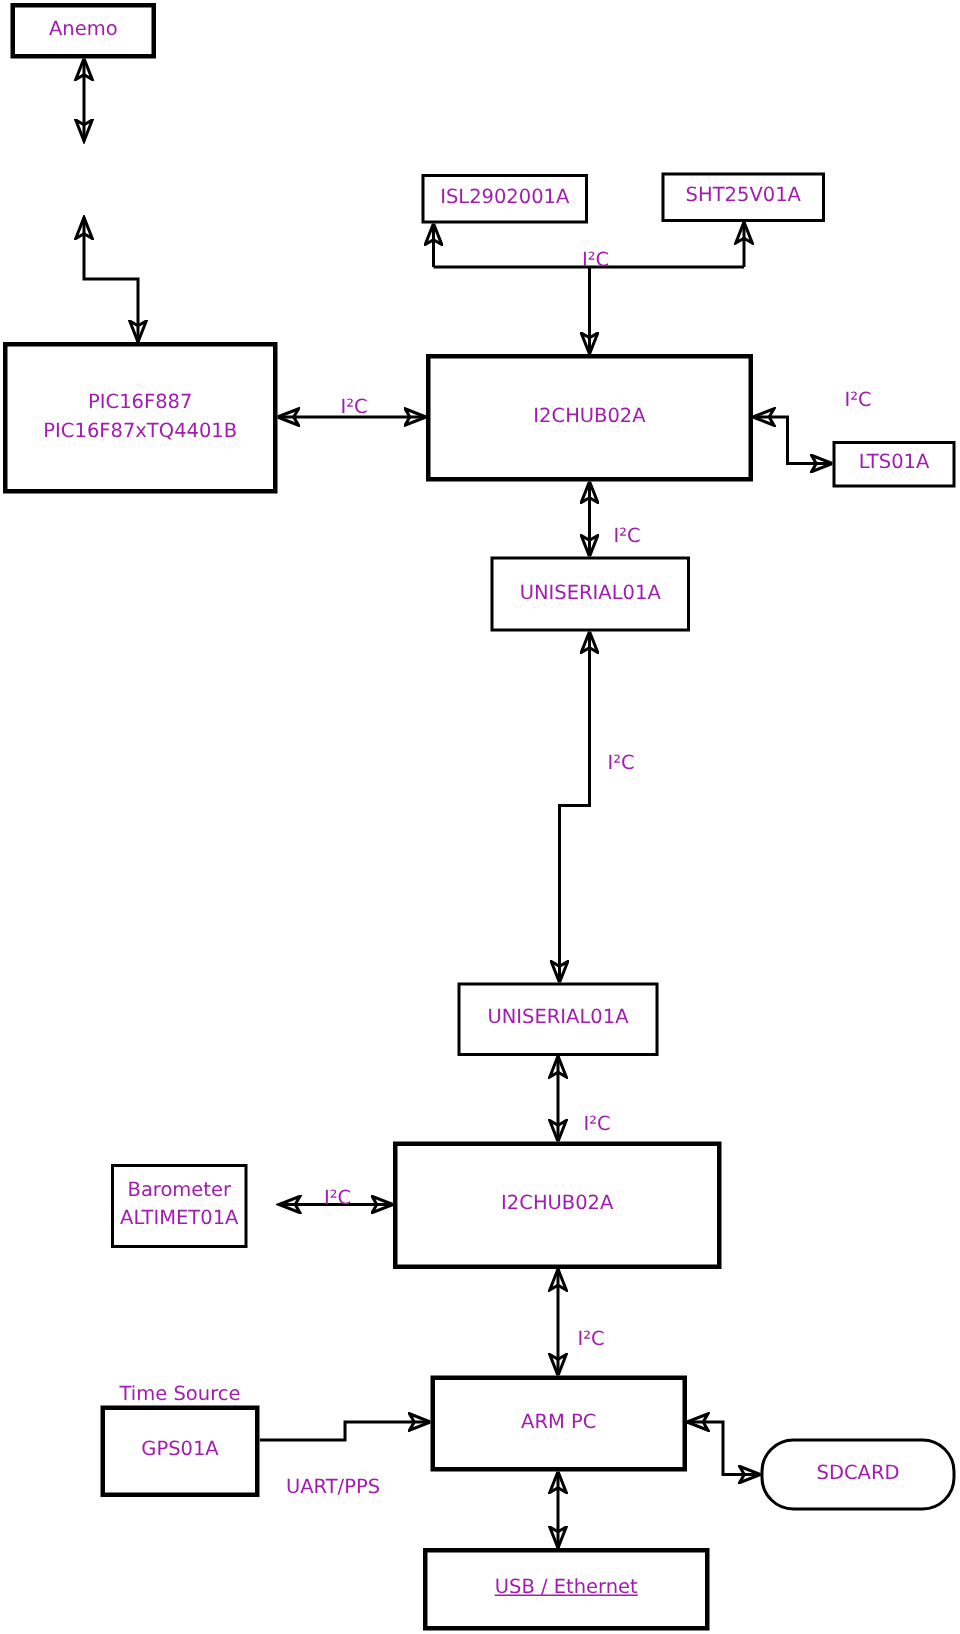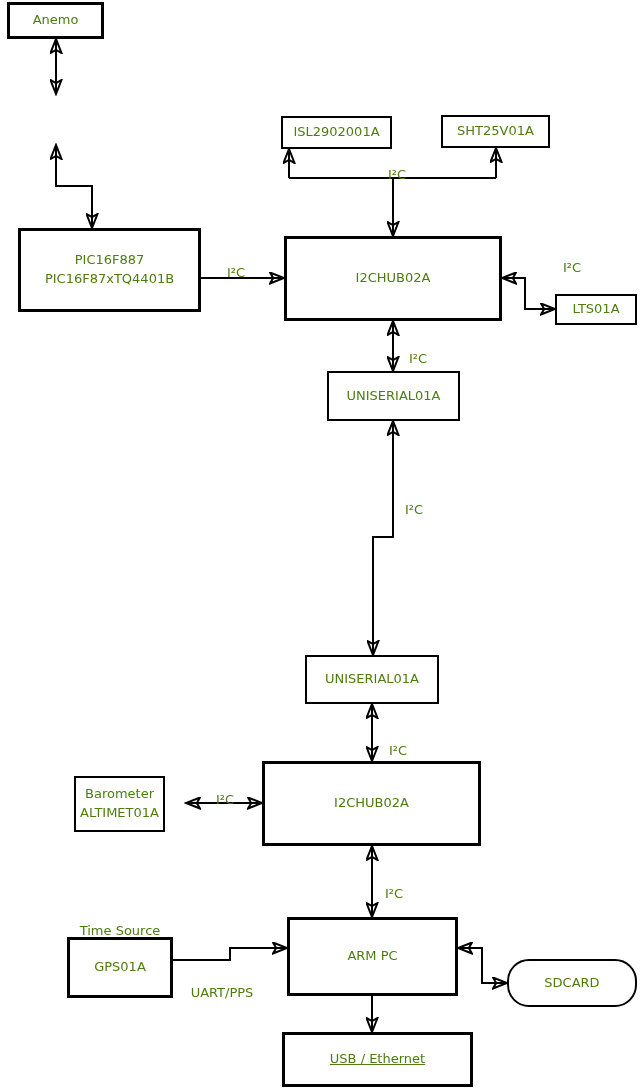--- a/index.html
+++ b/index.html
@@ -2,21 +2,21 @@
 <html><head>
 <meta charset="utf-8">
 <style>
   html, body { margin: 0; padding: 0; background: #ffffff; }
   #canvas {
     position: relative;
     width: 640px;
     height: 1089px;
     background: #ffffff;
     font-family: "DejaVu Sans", "Liberation Sans", sans-serif;
-    color: #4d7c0f;
+    color: #a21caf;
     overflow: hidden;
   }
   svg.wires { position: absolute; left: 0; top: 0; width: 640px; height: 1089px; }
   svg.wires path { stroke: #000; stroke-width: 2; fill: none; }
   .node {
     position: absolute;
     box-sizing: border-box;
     background: #ffffff;
     border: 2px solid #000;
     display: flex;
@@ -62,41 +62,41 @@
     <path d="M186,803 L262,803" marker-start="url(#ah)" marker-end="url(#ah)"></path>
     <path d="M372,846 L372,917" marker-start="url(#ah)" marker-end="url(#ah)"></path>
     <path d="M173,960 L230,960 L230,948 L287,948" marker-end="url(#ah)"></path>
     <path d="M458,948 L482,948 L482,983 L507,983" marker-start="url(#ah)" marker-end="url(#ah)"></path>
     <path d="M372,981 L372,1032" marker-start="url(#ah)" marker-end="url(#ah)"></path>
   </svg>
 
   <div class="node thick" style="left:7px; top:2px; width:97px; height:37px;">Anemo</div>
 
 
-  <div class="node thick" style="left:18px; top:228px; width:183px; height:84px;">PIC16F887
+  <div class="node thick" style="left:2px; top:228px; width:183px; height:101px;">PIC16F887
 PIC16F87xTQ4401B</div>
 
   <div class="node" style="left:233px; top:116px; width:111px; height:33px;margin-left:48px;">ISL2902001A</div>
 
   <div class="node" style="left:441px; top:115px; width:109px; height:33px;">SHT25V01A</div>
 
   <div class="node thick" style="left:284px; top:236px; width:218px; height:85px;">I2CHUB02A</div>
 
   <div class="node" style="left:555px; top:294px; width:82px; height:31px;">LTS01A</div>
 
   <div class="node" style="left:327px; top:371px; width:133px; height:50px;">UNISERIAL01A</div>
 
   <div class="node" style="left:305px; top:655px; width:134px; height:49px;">UNISERIAL01A</div>
 
   <div class="node thick" style="left:262px; top:761px; width:219px; height:85px;">I2CHUB02A</div>
 
   <div class="node" style="left:74px; top:776px; width:91px; height:56px;">Barometer
 ALTIMET01A</div>
 
-  <div class="node thick" style="left:287px; top:917px; width:171px; height:79px;">ARM PC</div>
+  <div class="node thick" style="left:287px; top:917px; width:171px; height:64px;">ARM PC</div>
 
   <div class="node thick" style="left:67px; top:937px; width:106px; height:61px;">GPS01A</div>
 
   <div class="node" style="left:507px; top:959px; width:130px; height:48px;border-radius:22px;">SDCARD</div>
 
   <div class="node thick" style="left:282px; top:1032px; width:191px; height:55px;text-decoration:underline;">USB / Ethernet</div>
 
   <div class="edge-label" style="left:397px; top:161px;">I²C</div>
 
   <div class="edge-label" style="left:236px; top:259px;">I²C</div>

